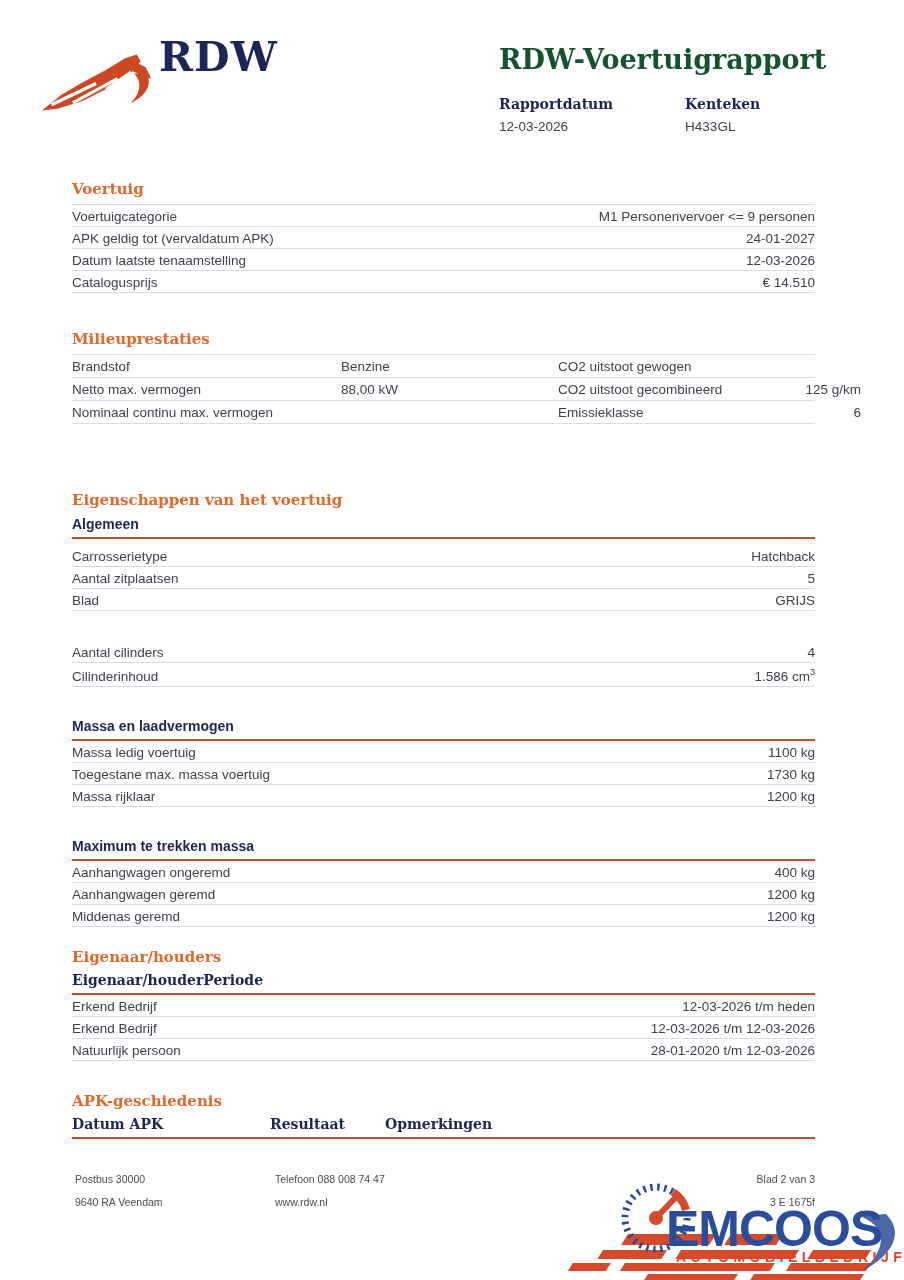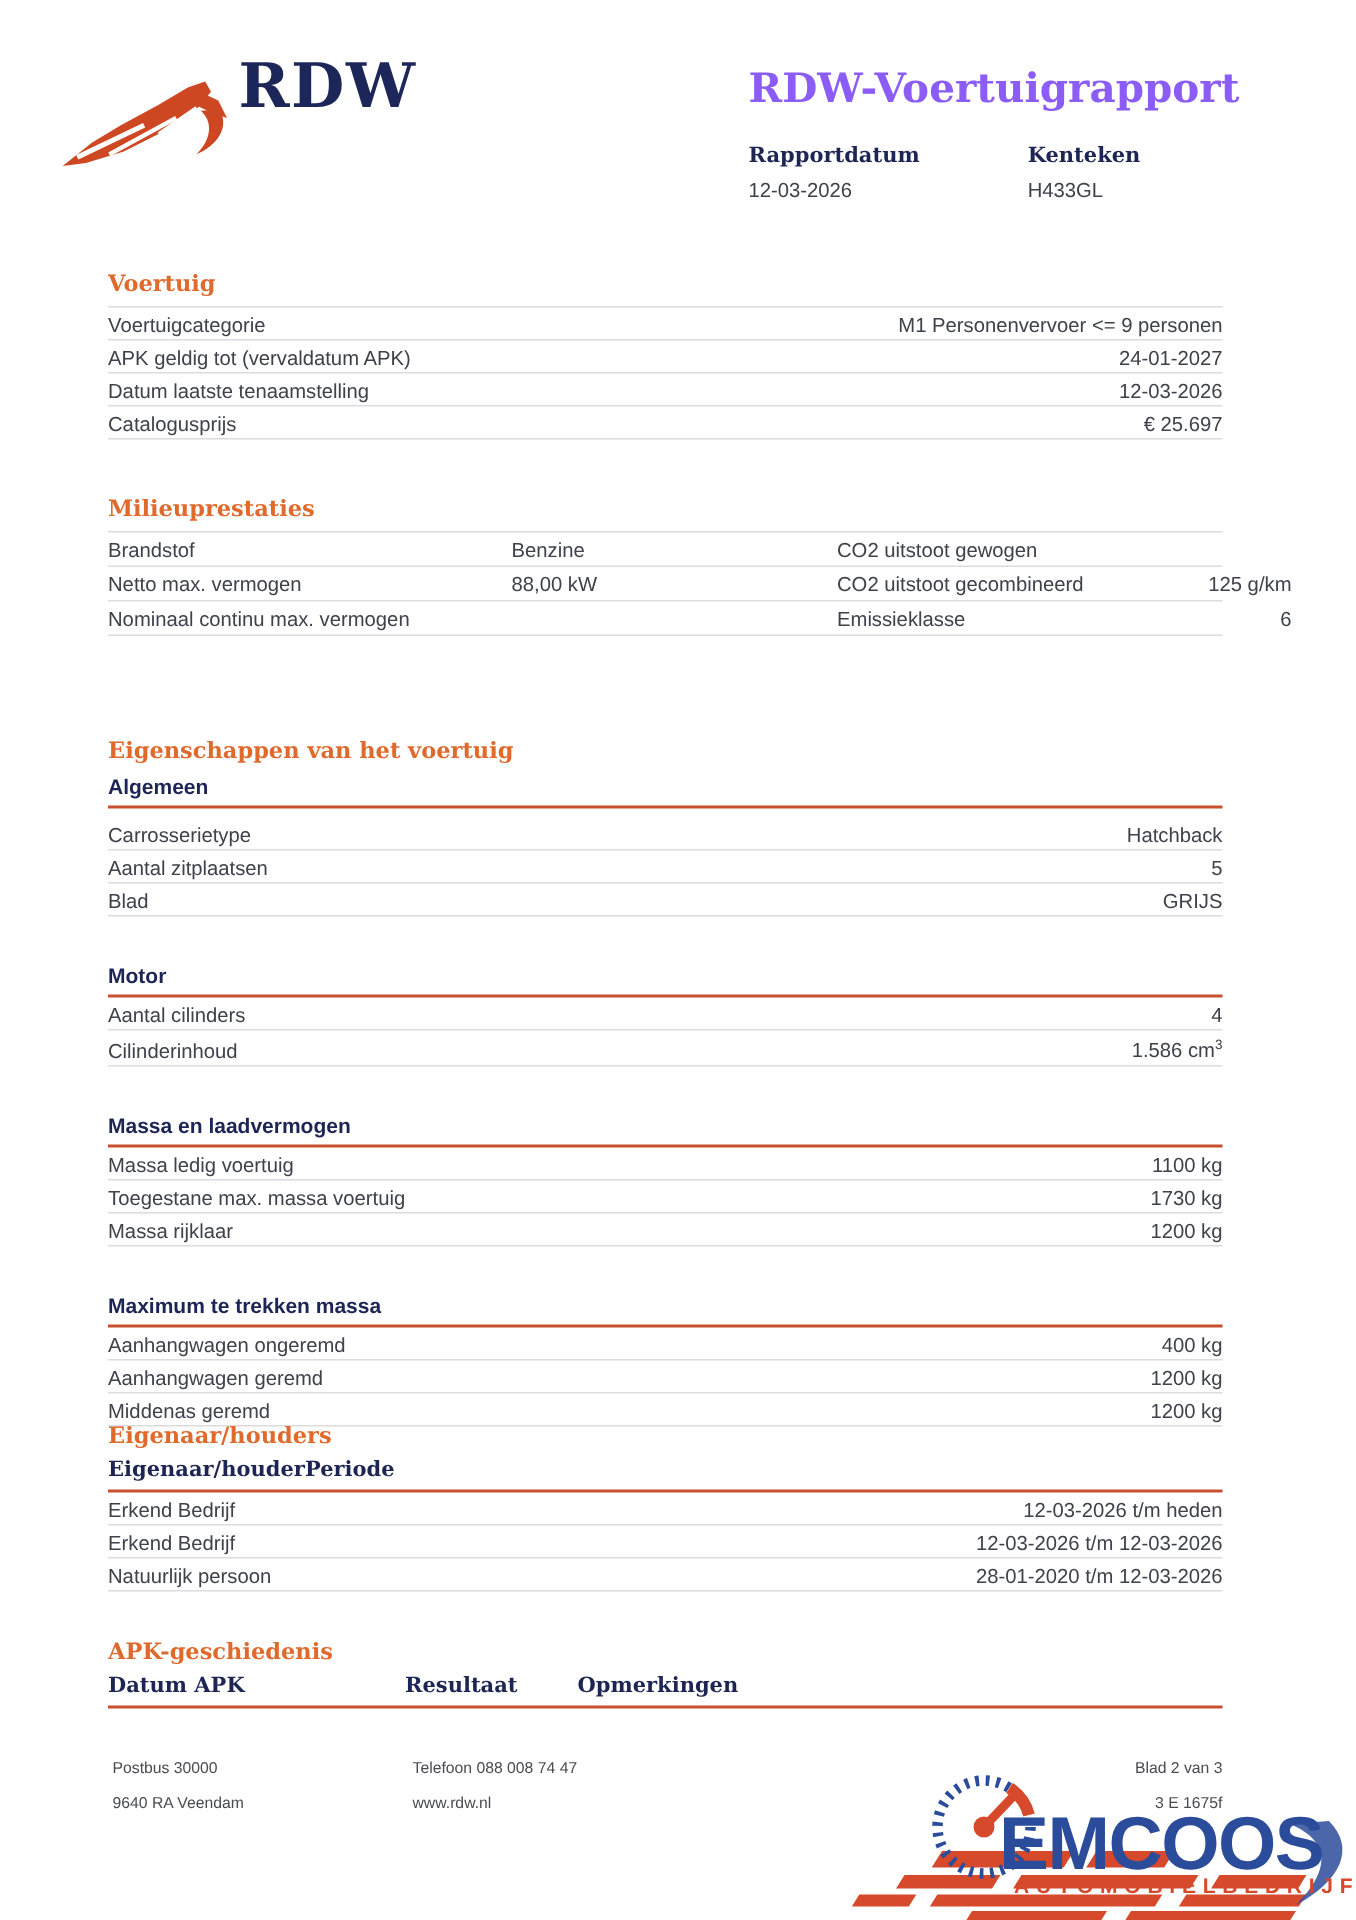--- a/index.html
+++ b/index.html
@@ -9,21 +9,21 @@
   }
 
   
   .logo-bird { position:absolute; left:36px; top:46px; width:126px; height:74px; }
   .logo-text {
     position:absolute; left:159px; top:33px;
     font-family:"DejaVu Serif", serif; font-weight:bold; font-size:41px; color:#1c2659; letter-spacing:1px;
   }
   .doc-title {
     position:absolute; left:499px; top:44px; width:340px;
-    font-family:"DejaVu Serif", serif; font-weight:bold; font-size:27px; color:#8b5cf6; white-space:nowrap;
+    font-family:"DejaVu Serif", serif; font-weight:bold; font-size:27px; color:#14532d; white-space:nowrap;
   }
   .header-meta { position:absolute; left:499px; top:96px; display:flex; gap:72px; }
   .meta-label { font-family:"DejaVu Serif", serif; font-weight:bold; font-size:14px; color:#1d2554; }
   .meta-value { font-size:13.5px; color:#3f414b; margin-top:7px; }
 
   
   .content-block { position:absolute; left:72px; width:743px; }
   .sec-title { font-family:"DejaVu Serif", serif; font-weight:bold; font-size:15px; color:#e0692c; }
   .sec-title.lined { padding-bottom:6px; border-bottom:1px solid #dcdce0; }
   .sub-title { font-weight:bold; font-size:14px; color:#1d2554; padding:1px 0 5px; border-bottom:2px solid #c7512f; }
@@ -97,21 +97,21 @@
     <div class="row">
       <span class="lbl">APK geldig tot (vervaldatum APK)</span>
       <span class="val">24-01-2027</span>
     </div>
     <div class="row">
       <span class="lbl">Datum laatste tenaamstelling</span>
       <span class="val">12-03-2026</span>
     </div>
     <div class="row">
       <span class="lbl">Catalogusprijs</span>
-      <span class="val">€ 25.697</span>
+      <span class="val">€ 14.510</span>
     </div>
   </div>
 
   <div class="content-block" style="top:330px">
     <div class="sec-title lined">Milieuprestaties</div>
     <div class="env-row">
       <span>Brandstof</span>
       <span>Benzine</span>
       <span class="env-right">
         <span>CO2 uitstoot gewogen</span>
@@ -150,21 +150,20 @@
         <span class="lbl">Aantal zitplaatsen</span>
         <span class="val">5</span>
       </div>
       <div class="row">
         <span class="lbl">Blad</span>
         <span class="val">GRIJS</span>
       </div>
     </div>
 
     <div class="sub-section">
-      <div class="sub-title">Motor</div>
       <div class="row">
         <span class="lbl">Aantal cilinders</span>
         <span class="val">4</span>
       </div>
       <div class="row">
         <span class="lbl">Cilinderinhoud</span>
         <span class="val"><span>1.586 cm</span><sup>3</sup></span>
       </div>
     </div>
 

